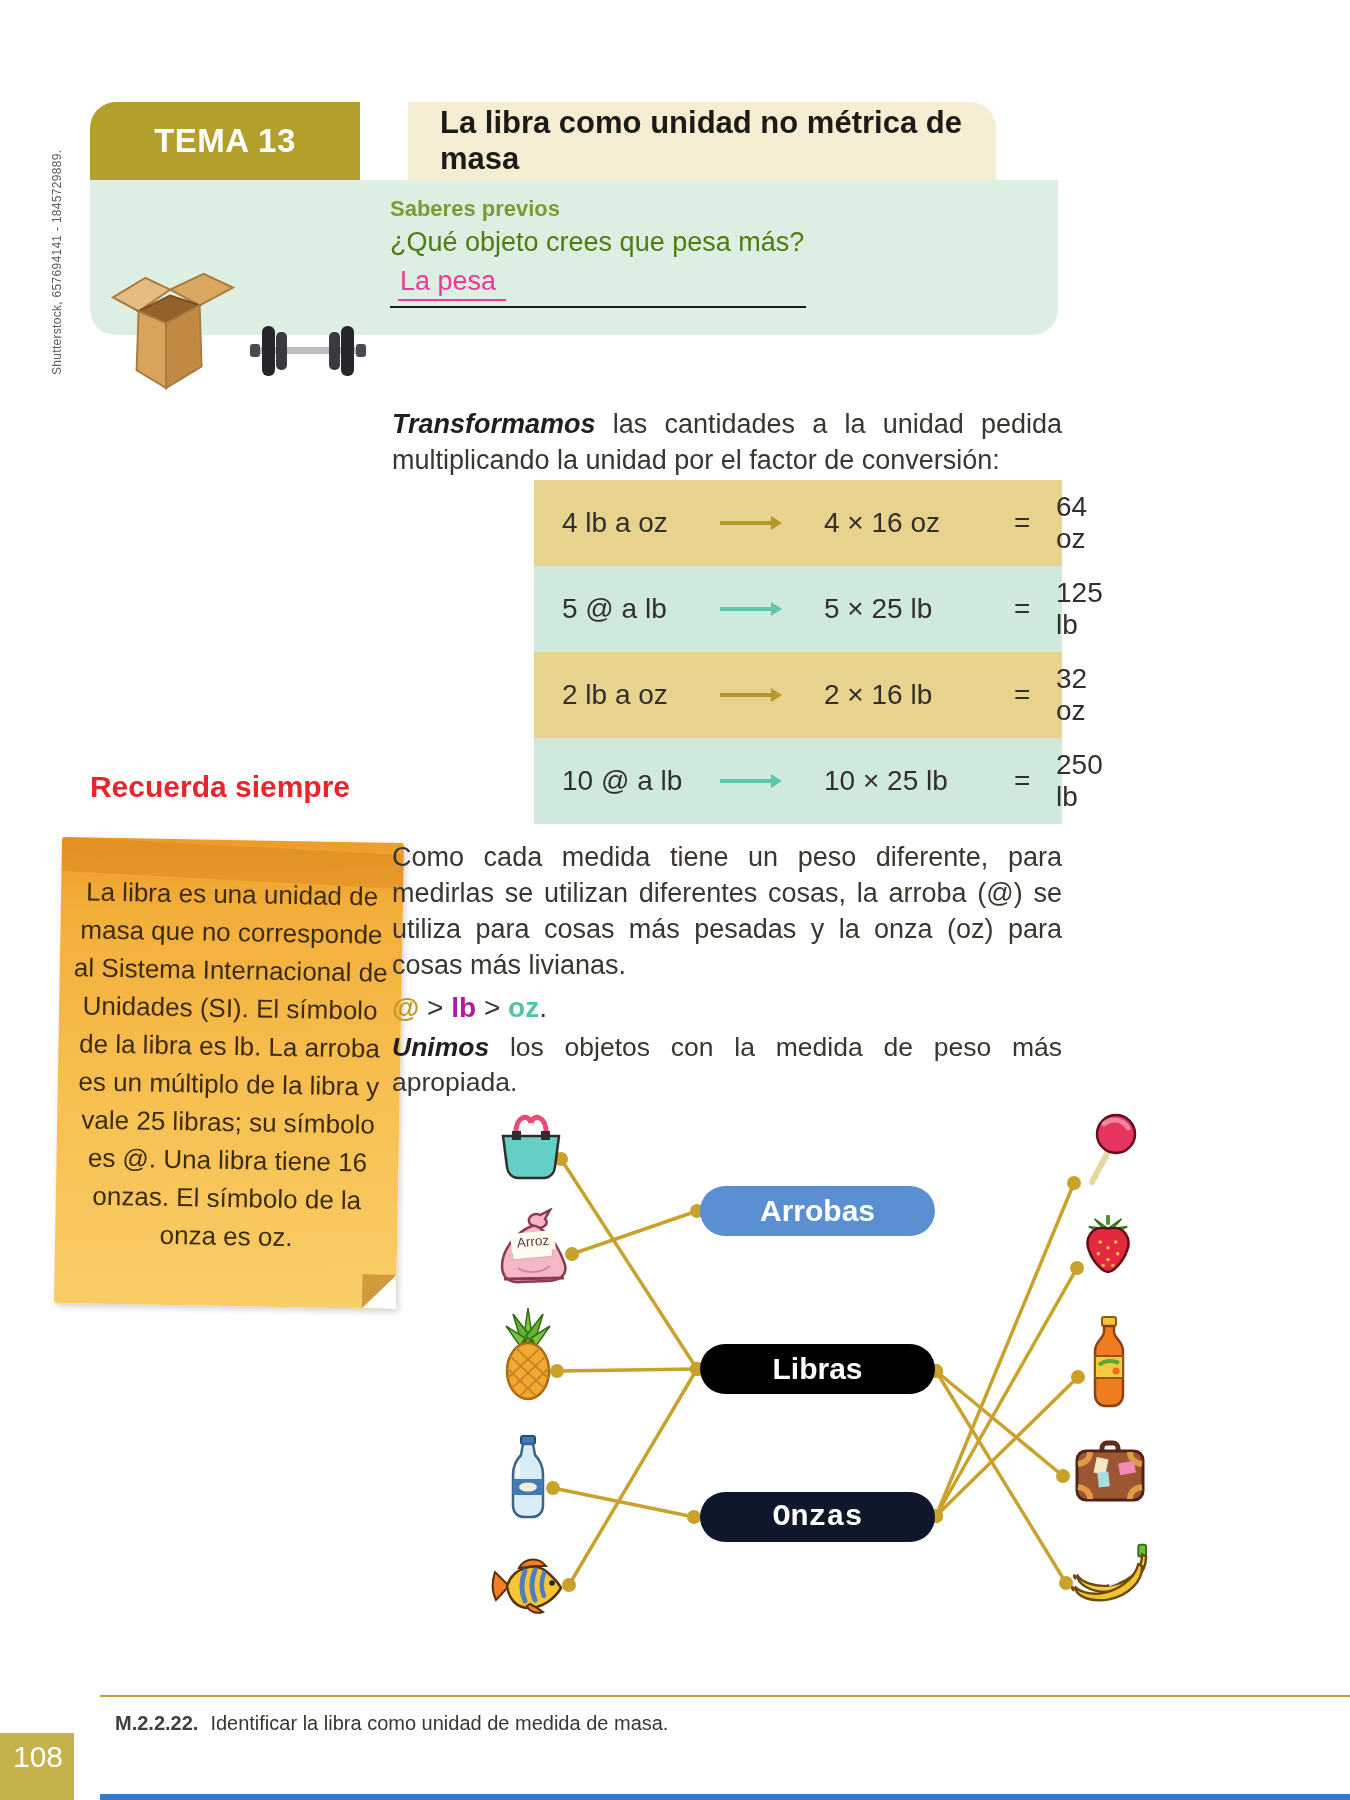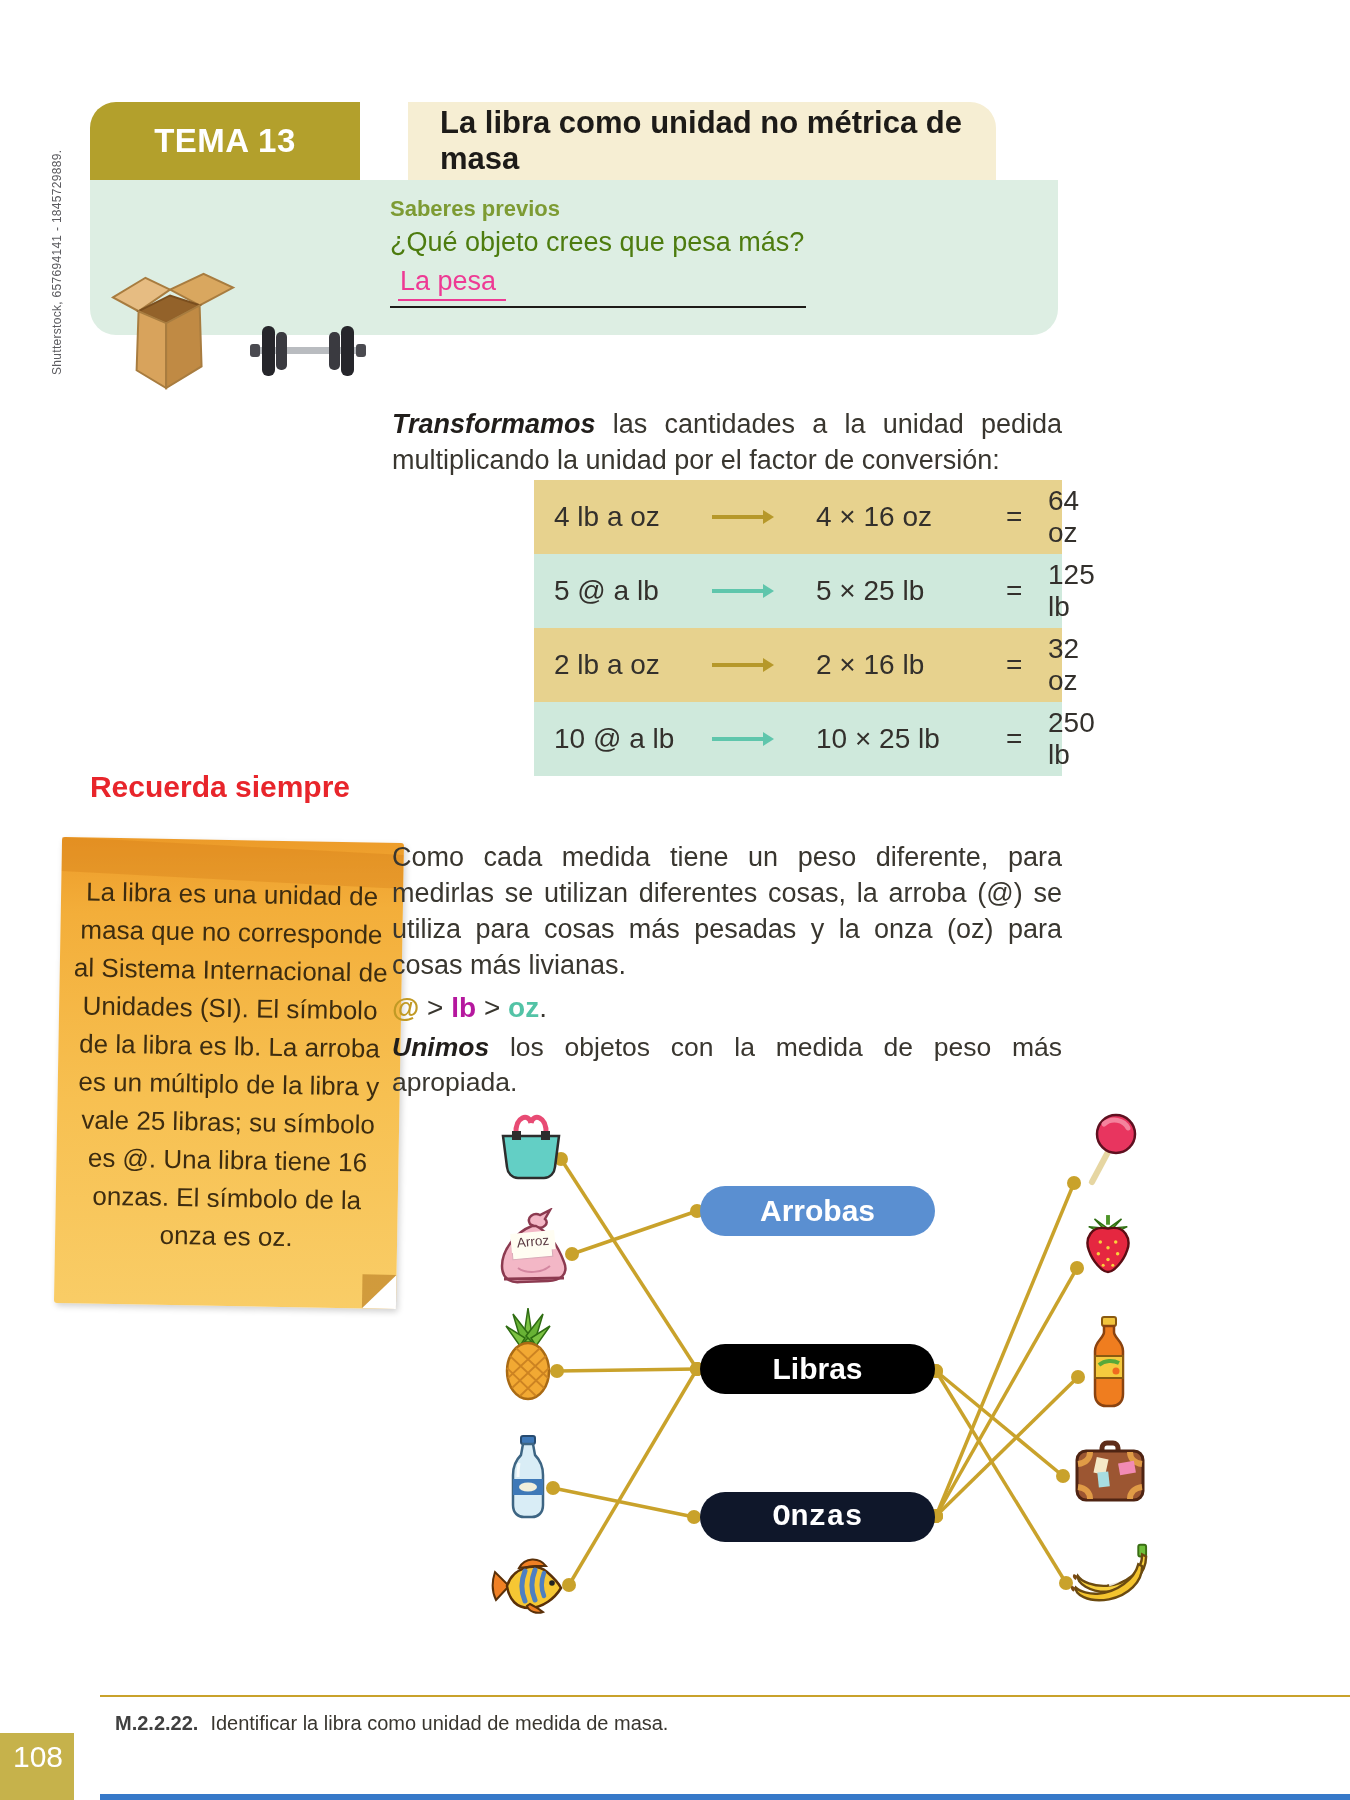--- a/index.html
+++ b/index.html
@@ -20,21 +20,21 @@
   .answer{position:absolute;left:308px;top:86px;font-size:27px;color:#ee3a94;
           border-bottom:2px solid #ee3a94;padding:0 10px 2px 2px;}
   .answer-line{position:absolute;left:300px;top:126px;width:416px;border-bottom:2.5px solid #1d1b18;}
   .header-art{position:absolute;left:10px;top:82px;width:280px;height:140px;}
   
   .para{position:absolute;font-size:27px;line-height:1.34;text-align:justify;color:#39362f;}
   .intro-para{left:392px;top:379px;width:670px;}
   
   .conv-table{position:absolute;left:534px;top:480px;width:528px;}
   .trow{display:grid;grid-template-columns:158px 104px 190px 42px 1fr;align-items:center;
-        height:74px;padding-left:20px;font-size:28px;color:#33302c;}
+        height:86px;padding-left:28px;font-size:28px;color:#33302c;}
   .theme-tan{background:#e7d28e;}
   .theme-mint{background:#cfe9dc;}
   .arrow{position:relative;width:52px;height:3.5px;display:inline-block;background:currentColor;}
   .arrow::after{content:'';position:absolute;right:-10px;top:-5.5px;border-left:11px solid currentColor;
                 border-top:7px solid transparent;border-bottom:7px solid transparent;}
   .theme-tan .arrow{color:#b6982a;}
   .theme-mint .arrow{color:#5fc6ac;}
   
   .remember-heading{position:absolute;left:55px;top:770px;width:330px;text-align:center;
                     font-size:30px;font-weight:700;color:#e8252b;}

